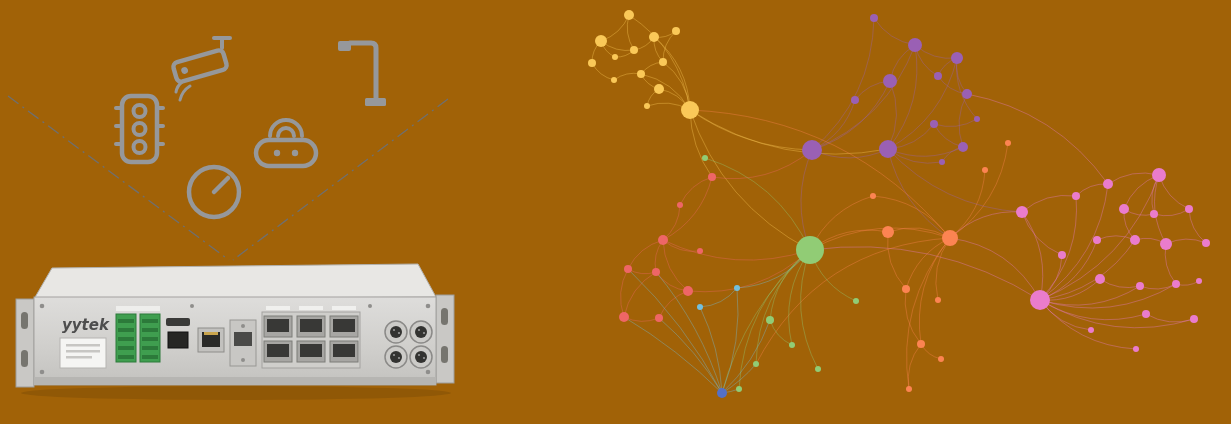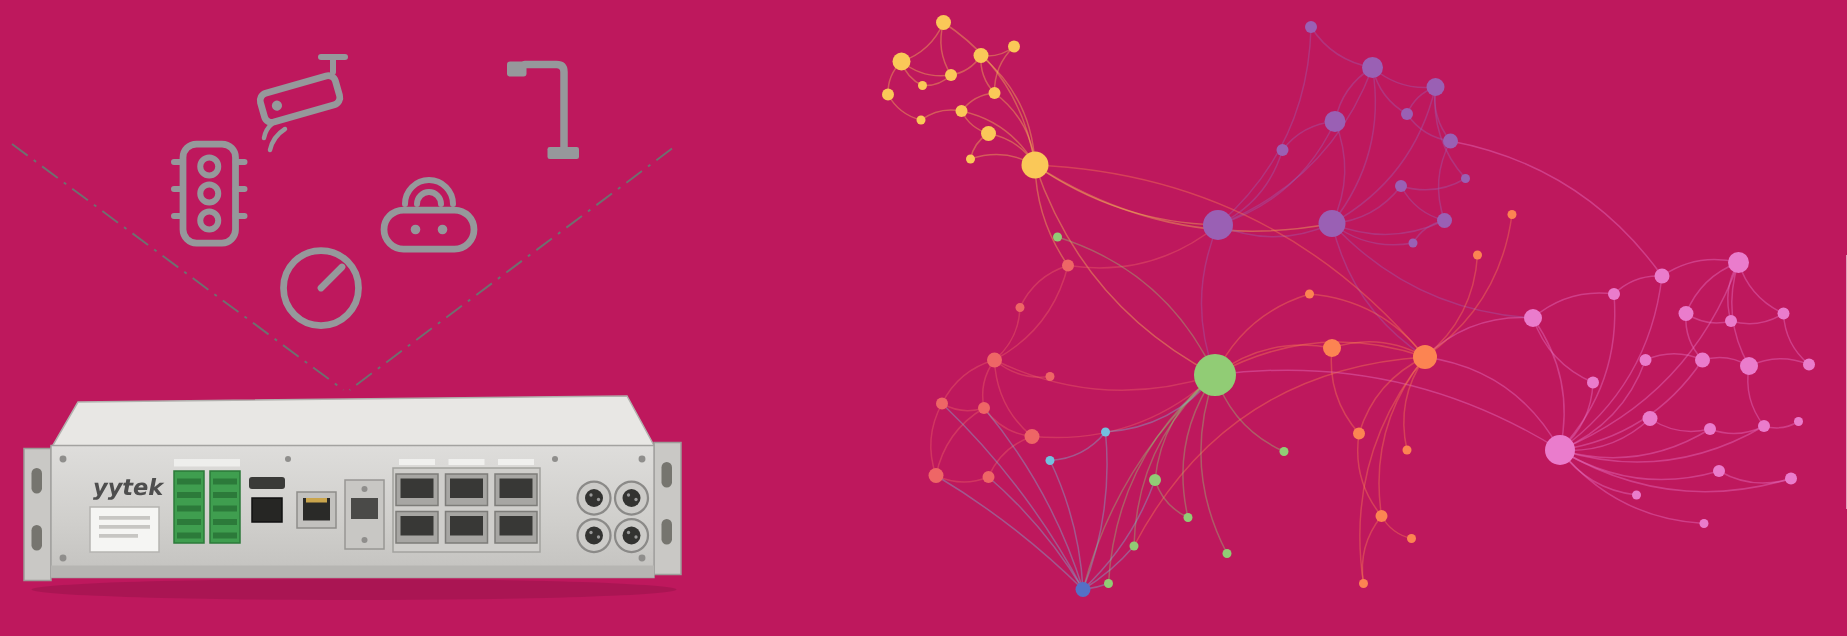--- a/index.html
+++ b/index.html
@@ -1,16 +1,16 @@
 <!DOCTYPE html>
 <html><head>
 <meta charset="utf-8">
 <style>
   html,body{margin:0;padding:0;background:#fff;}
-  .stage{position:relative;width:1231px;height:424px;background:#be185d;overflow:hidden;
+  .stage{position:relative;width:1231px;height:424px;background:#a16207;overflow:hidden;
          font-family:"DejaVu Sans", sans-serif;}
   .stage svg{position:absolute;top:0;}
   #left-art{left:0;}
   #graph{left:520px;}
 </style>
 </head>
 <body>
 
 <div class="stage">
 

